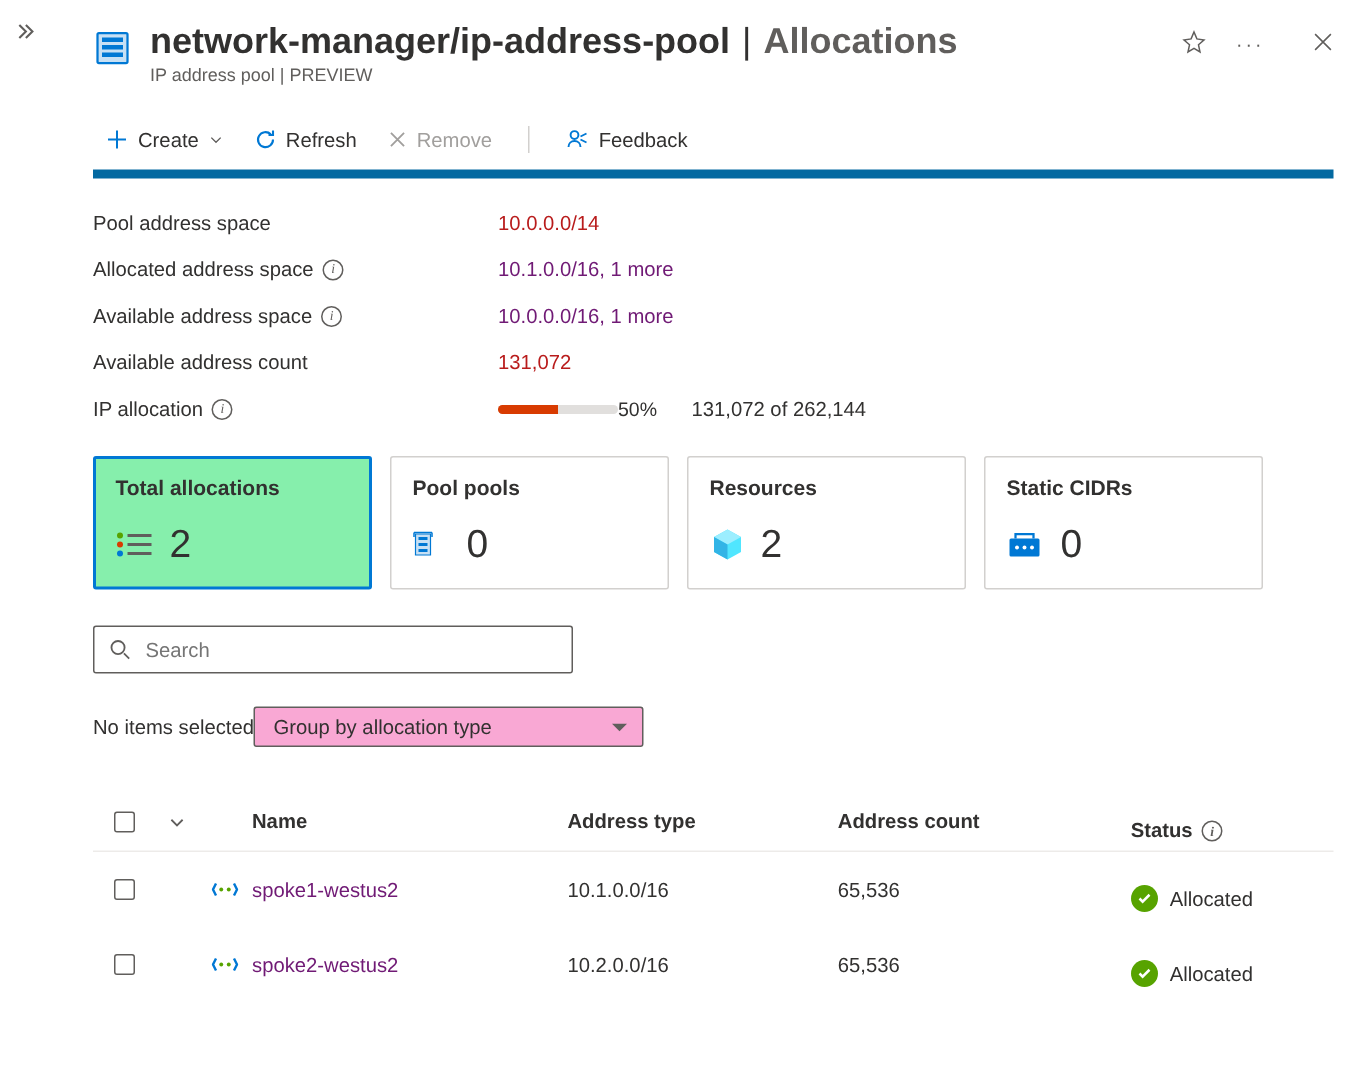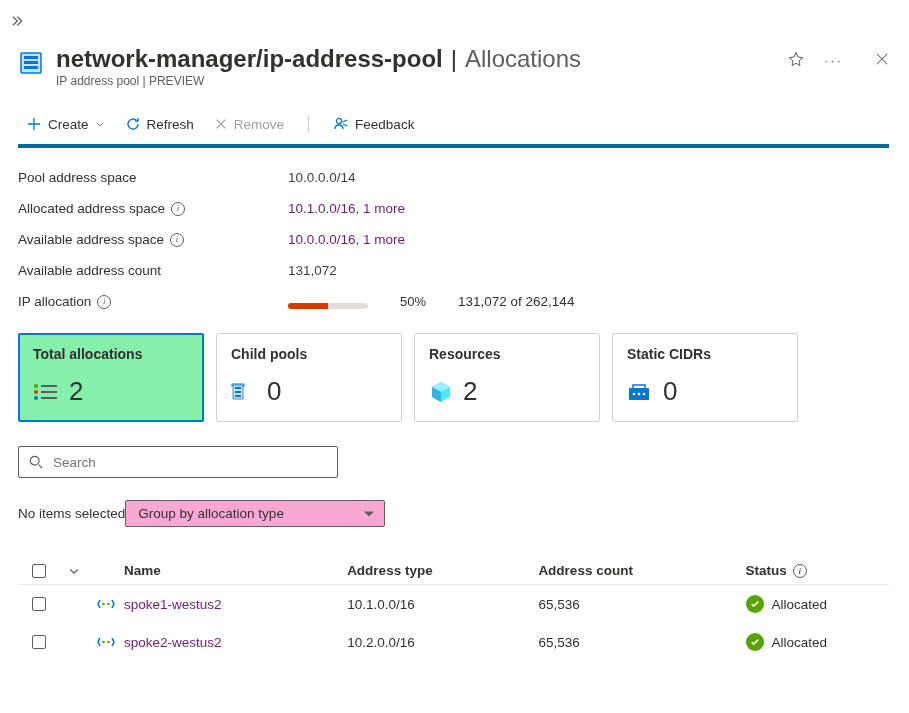--- a/index.html
+++ b/index.html
@@ -1,47 +1,47 @@
 <!DOCTYPE html>
 <html><head>
 <meta charset="utf-8">
 <style>
   * { box-sizing: border-box; font-family: 'Segoe UI', -apple-system, Arial, sans-serif; }
   body { margin:0; background:#fff; color:#323130; font-size:13px; width:909px; }
-  .page { display:flex;flex-direction:column; }
+  .page { display:flex; }
   .rail { width:44px; padding:14px 0 0 12px; }
   .rail svg { color:#605e5c; }
   .main { flex:1; padding:0 20px 30px 18px; }
   .hdr { display:flex; align-items:flex-start; padding-top:14px; }
   .res-icon { margin:4px 10px 0 0; }
   .title-block { flex:1; }
   .title-row { display:flex; align-items:baseline; gap:6px; }
   .title-main { font-size:24px; font-weight:600; color:#323130; white-space:nowrap; }
   .title-sep { font-size:24px; color:#323130; font-weight:400; margin:0 2px; }
-  .title-sub { font-size:24px; color:#605e5c; font-weight:400; }
+  .title-sub { font-size:24px; color:#605e5c; font-weight:700; }
   .subtitle { font-size:12px; color:#605e5c; margin-top:1px; }
   .hdr-actions { display:flex; align-items:center; gap:20px; margin-top:6px; margin-right:0; }
   .icon-btn { cursor:pointer; color:#605e5c; line-height:1; }
-  .toolbar { display:flex; align-items:center; gap:4px; padding:10px 0 8px 0; border-bottom:4px solid #0369a1; margin-top:14px; }
+  .toolbar { display:flex; align-items:center; gap:4px; padding:10px 0 8px 0; border-bottom:6px solid #0369a1; margin-top:14px; }
   .tb-btn { display:flex; align-items:center; gap:6px; padding:4px 8px; border-radius:2px; cursor:pointer; font-size:13.5px; color:#323130; }
   .tb-btn.disabled { color:#a19f9d; }
   .tb-btn svg { flex-shrink:0; }
   .tb-sep { width:1px; height:18px; background:#d2d0ce; margin:0 12px; }
 
   .props { margin-top:22px; display:grid; grid-template-columns:270px 1fr; row-gap:16px; align-items:center; font-size:13.5px; }
   .prop-label { color:#323130; display:flex; align-items:center; gap:6px; }
-  .prop-val { color:#404040; }
+  .prop-val { color:#b91c1c; }
   .link { color:#701a75; cursor:pointer; }
   .info-ic { display:inline-flex; width:14px; height:14px; border:1px solid #605e5c; border-radius:50%; align-items:center; justify-content:center; font-size:9px; line-height:1; color:#605e5c; font-family:Georgia, serif; font-style:italic; }
 
-  .alloc-row { display:flex; align-items:flex-end; gap:32px; }
+  .alloc-row { display:flex; align-items:center; }
   .progress { width:80px; height:6px; background:#e1dfdd; border-radius:3px; overflow:hidden; }
   .progress-fill { height:100%; background:#d83b01; }
   .pct { font-size:13px; }
-  .alloc-ct { font-size:13.5px; color:#323130; }
+  .alloc-ct { font-size:13.5px; color:#323130;margin-left:23px; }
 
   .cards { display:flex; gap:12px; margin-top:24px; }
   .card { border:1px solid #d2d0ce; border-radius:2px; padding:12px 14px 14px 14px; width:186px; background:#fff; }
   .card.sel { border:2px solid #0078d4; background:#86efac; width:186px; padding:11px 13px 13px 13px; }
   .card-title { font-size:14px; font-weight:600; margin-bottom:14px; }
   .card-body { display:flex; align-items:center; gap:10px; }
   .card-num { font-size:26px; font-weight:400; }
 
   .search-row { margin-top:24px; }
   .search-box { display:flex; align-items:center; gap:8px; border:1px solid #605e5c; border-radius:2px; padding:5px 10px; width:320px; height:32px; }
@@ -53,21 +53,21 @@
   .group-dd::after { content:""; position:absolute; right:10px; top:50%; transform:translateY(-50%); border-left:5px solid transparent; border-right:5px solid transparent; border-top:5px solid #605e5c; }
 
   .table-area { margin-top:30px; }
   .tbl-header { display:flex; align-items:center; font-size:13.5px; font-weight:600; padding:6px 0; border-bottom:1px solid #edebe9; }
   .col-cb { width:42px; display:flex; justify-content:center; }
   .col-chev { width:28px; display:flex; justify-content:center; cursor:pointer; }
   .col-ico { width:36px; }
   .col-name { flex:1.4; cursor:pointer; }
   .col-as { flex:1.2; }
   .col-ac { flex:1.3; }
-  .col-st { flex:0.9; display:flex; align-items:flex-end; gap:6px; }
+  .col-st { flex:0.9; display:flex; align-items:flex-end; gap:6px;margin-top:12px; }
   .cb { width:14px; height:14px; border:1px solid #605e5c; border-radius:2px; cursor:pointer; background:#fff; }
   .grp-row { display:flex; align-items:center; padding:12px 0 8px 0; font-size:13.5px; font-weight:600; gap:8px; }
   .grp-row .col-chev { margin-left:42px; }
   .row { display:flex; align-items:center; padding:10px 0; font-size:13.5px; }
   .row .col-ico { display:flex; justify-content:center; }
   .status-cell { display:flex; align-items:center; gap:8px; }
   .ok-badge { width:18px; height:18px; border-radius:50%; background:#57a300; display:flex; align-items:center; justify-content:center; }
   .ok-badge svg { color:#fff; }
 </style>
 </head>
@@ -190,21 +190,21 @@
               <circle cx="3" cy="10" r="2" fill="#d83b01"></circle>
               <circle cx="3" cy="16" r="2" fill="#0078d4"></circle>
               <rect x="8" y="3" width="16" height="2" fill="#605e5c"></rect>
               <rect x="8" y="9" width="16" height="2" fill="#605e5c"></rect>
               <rect x="8" y="15" width="16" height="2" fill="#605e5c"></rect>
             </svg>
           <span class="card-num">2</span>
         </div>
       </div>
       <div class="card">
-        <div class="card-title">Child pools</div>
+        <div class="card-title">Pool pools</div>
         <div class="card-body">
           <svg width="26" height="22" viewBox="0 0 26 22">
               <path d="M2 4h10v14H2z" fill="#c7e0f4" stroke="#0078d4" stroke-width="0.8"></path>
               <rect x="4" y="6" width="6" height="2" fill="#0078d4"></rect>
               <rect x="4" y="10" width="6" height="2" fill="#0078d4"></rect>
               <rect x="4" y="14" width="6" height="2" fill="#0078d4"></rect>
               <path d="M1 3h12M1 3v3M13 3v3" stroke="#0078d4" stroke-width="1" fill="none"></path>
             </svg>
           <span class="card-num">0</span>
         </div>

